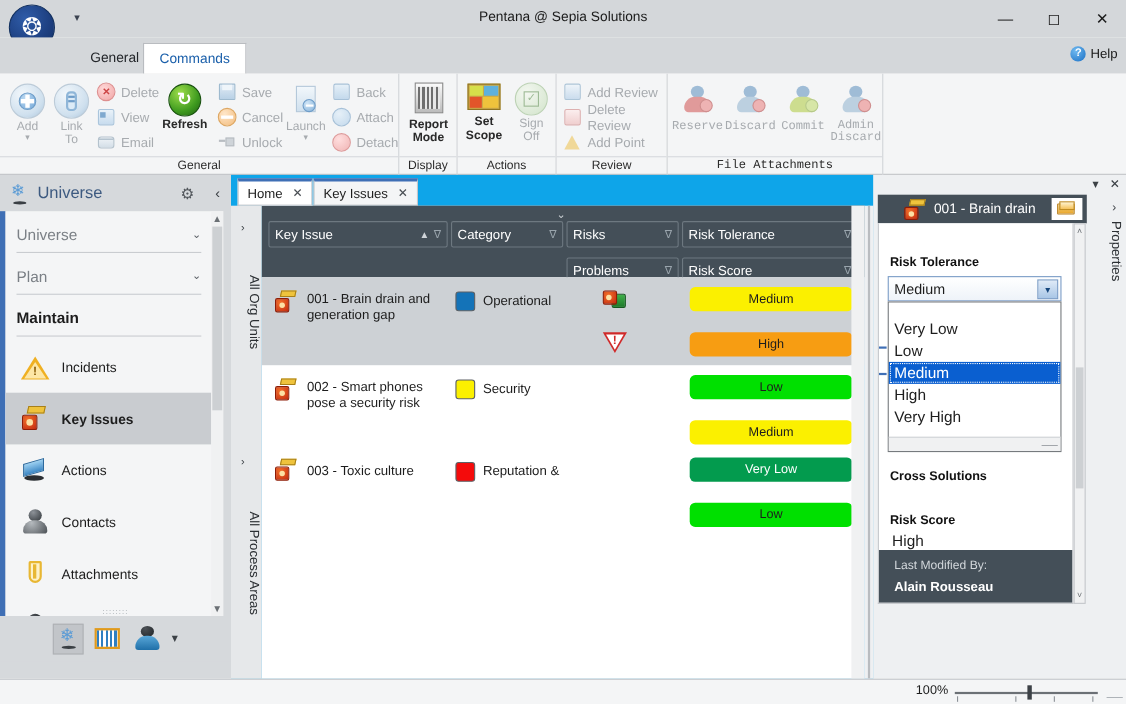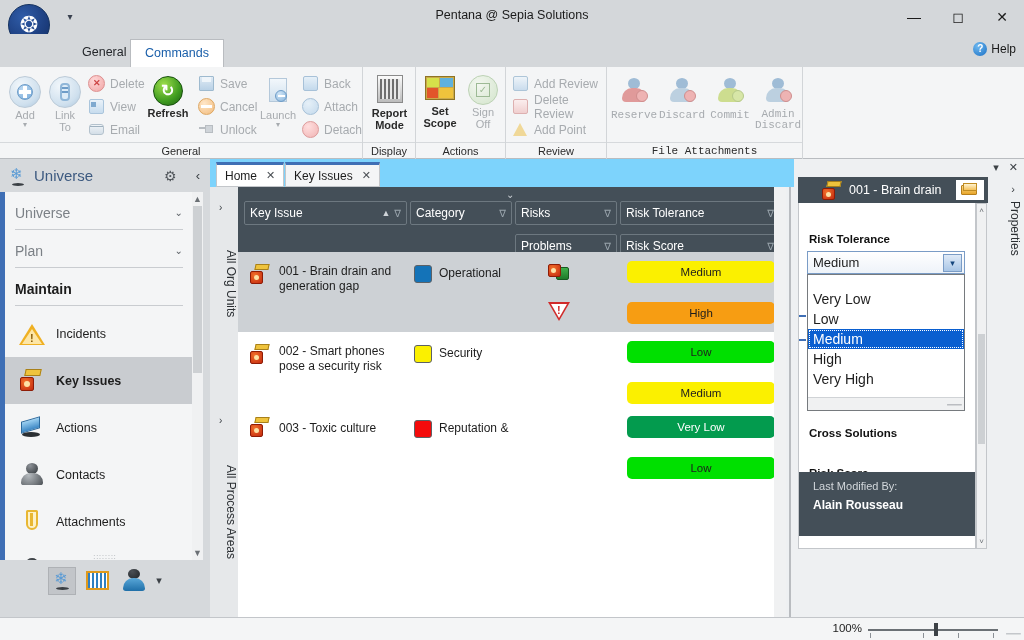--- a/index.html
+++ b/index.html
@@ -137,21 +137,21 @@
 
   .nav-footer {
     position:absolute; left:0; bottom:16px; width:210px; height:41px;
     background:#d6d9dc; display:flex; align-items:center; justify-content:center; gap:8px;
   }
   .nav-footer .fi { width:28px; height:28px; position:relative; }
   .nav-footer .fi.sel { background:#c2c5c9; border:1px solid #aeb1b5; }
   .nav-grip { position:absolute; left:0; bottom:58px; width:210px; height:6px; text-align:center; color:#9aa0a6; font-size:7px; letter-spacing:1px; }
 
   
-  .center { position:absolute; left:210px; top:0; width:584px; height:458px; background:#7dd3fc; }
+  .center { position:absolute; left:210px; top:0; width:584px; height:458px; background:#0ea5e9; }
   .tabstrip { position:absolute; left:0; top:0; width:584px; height:28px; }
   .dtab {
     position:absolute; top:3px; height:25px; background:#f4f5f6;
     border:1px solid #c3c6ca; border-top:3px solid #3f6fb5;
     display:flex; align-items:center; gap:9px; padding:0 8px;
     font-size:12px; color:#1d1d1d; cursor:default;
   }
   .dtab.active { background:#ffffff; border-top-color:#3f6fb5; z-index:2; }
   .dtab .x { font-size:11px; color:#4a4f54; }
 
@@ -233,22 +233,22 @@
   }
   .dropdown {
     position:absolute; background:#ffffff; border:1px solid #767a7e;
   }
   .dditem { height:20px; line-height:20px; padding-left:5px; font-size:14px; color:#1d1d1d; cursor:default; }
   .dditem.sel { background:#0a5fd0; color:#ffffff; outline:1px dotted #ffffff; outline-offset:-2px; }
   .dd-resize { position:absolute; right:0; bottom:0; width:100%; height:13px; background:#f0f1f2; border-top:1px solid #d0d3d6;}
   .dd-resize .grip { position:absolute; right:2px; bottom:1px; font-size:8px; color:#8b9096; }
 
   .lastmod {
-    position:absolute; left:0; bottom:12px; width:100%; background:#444f58;
-    padding:8px 0 24px 14px; color:#ffffff;
+    position:absolute; left:0; bottom:0; width:100%; background:#444f58;
+    padding:8px 0 8px 14px; color:#ffffff;
   }
   .lastmod .k { font-size:11px; color:#d2d7db; }
   .lastmod .v { font-size:12px; font-weight:bold; margin-top:6px; }
 
   
   .statusbar {
     position:absolute; left:0; top:617px; width:1024px; height:23px;
     background:#f4f5f6; border-top:1px solid #c3c6ca;
   }
   .zoompct { position:absolute; right:162px; top:4px; font-size:11.5px; color:#1d1d1d; }

